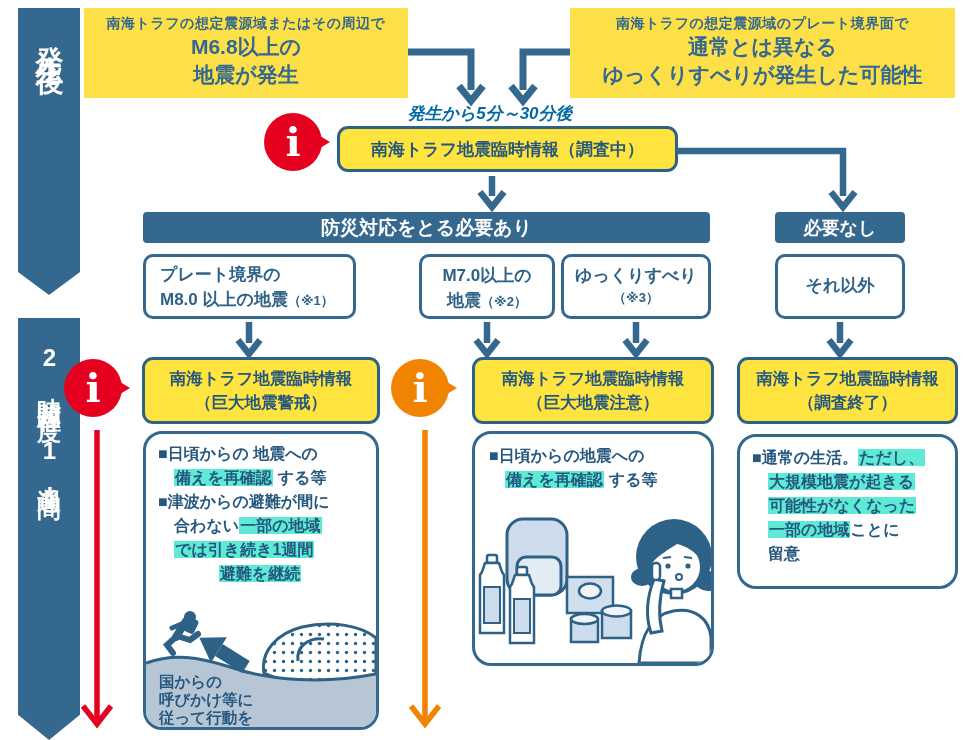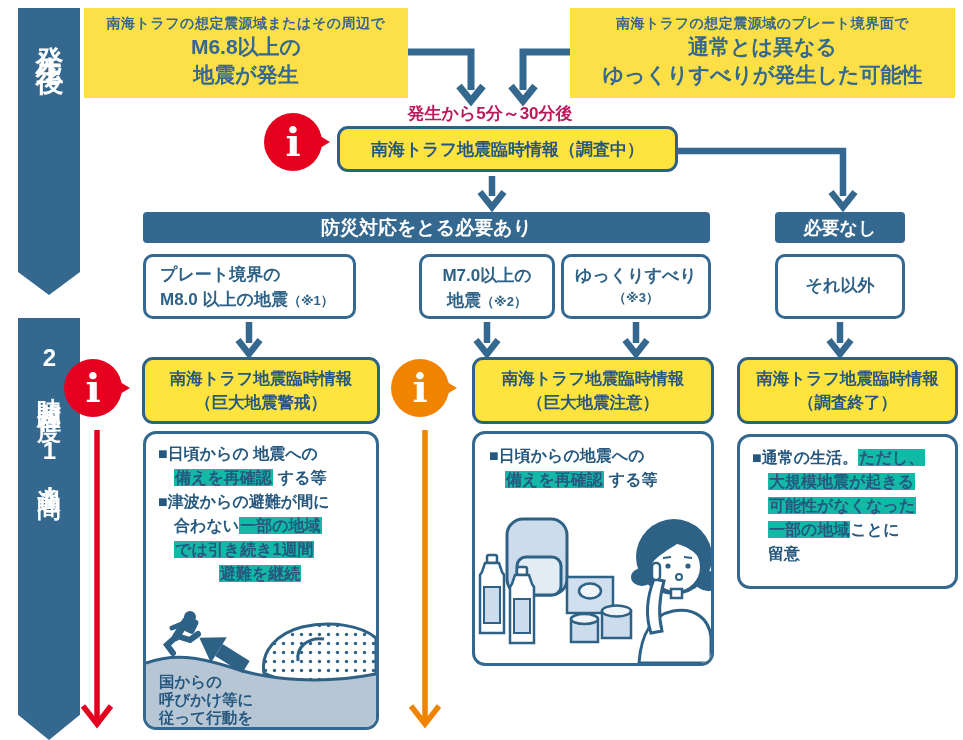--- a/index.html
+++ b/index.html
@@ -11,45 +11,45 @@
   
   .phase { background:#35688e; clip-path:polygon(0 0,100% 0,100% 92%,50% 100%,0 92%); }
   .phase-label { color:#fff; writing-mode:vertical-rl; text-orientation:upright;
                  position:absolute; left:50%; transform:translateX(-50%); }
 
   
   .trigger { background:#fde047; text-align:center; color:#35688e; padding-top:7px; }
   .trigger .sub { font-size:14px; letter-spacing:0.5px; }
   .trigger .big { font-size:21px; line-height:1.32; }
 
-  .timing { font-size:17px; text-align:center; color:#be185d; }
+  .timing { font-size:17px; text-align:center; color:#0369a1;font-style:italic; }
 
   
   .ybox { background:#ffe33e; border:3px solid #2e6186; border-radius:11px;
           text-align:center; color:#26587f; }
   .ybox.one-line { font-size:17px; display:flex; align-items:center; justify-content:center; }
   .ybox.two-line { font-size:16.5px; line-height:1.45; padding-top:7px; }
 
   
   .bar { background:#35688e; color:#fff; border-radius:4px; text-align:center;
          display:flex; align-items:center; justify-content:center; }
 
   
   .case { background:#fff; border:3px solid #35688e; border-radius:10px;
           font-size:17px; line-height:1.45; color:#2e6186; }
   .case .note { font-size:13px; }
   .case.center { text-align:center; padding-top:7px; }
 
   
-  .cbox { background:#fff; border:3px solid #35688e; border-radius:13px;
+  .cbox { background:#fff; border:3px solid #35688e; border-radius:19px;
           font-size:16px; line-height:1.5; color:#26587f; overflow:hidden; }
   .cbox .line { padding:0 2px; }
   .cbox .indent { padding-left:18px; }
   .cbox .right { text-align:center; padding-right:6px; }
-  .hl { background:#14b8a6; padding:0 1px; }
+  .hl { background:#5eead4; padding:0 1px; }
   .sp { margin-left:5px; }
 
   
   .badge { width:74px; height:60px; }
   .badge .circ { position:absolute; left:0; top:0; width:58px; height:58px; border-radius:50%;
                  display:flex; align-items:center; justify-content:center; }
   .badge .glyph { color:#fff; font-family:"DejaVu Serif","Liberation Serif",serif;
                   font-weight:bold; font-size:40px; line-height:1; }
   .badge .tail { position:absolute; left:51px; top:20px; width:0; height:0;
                  border-top:9px solid transparent; border-bottom:9px solid transparent; }

